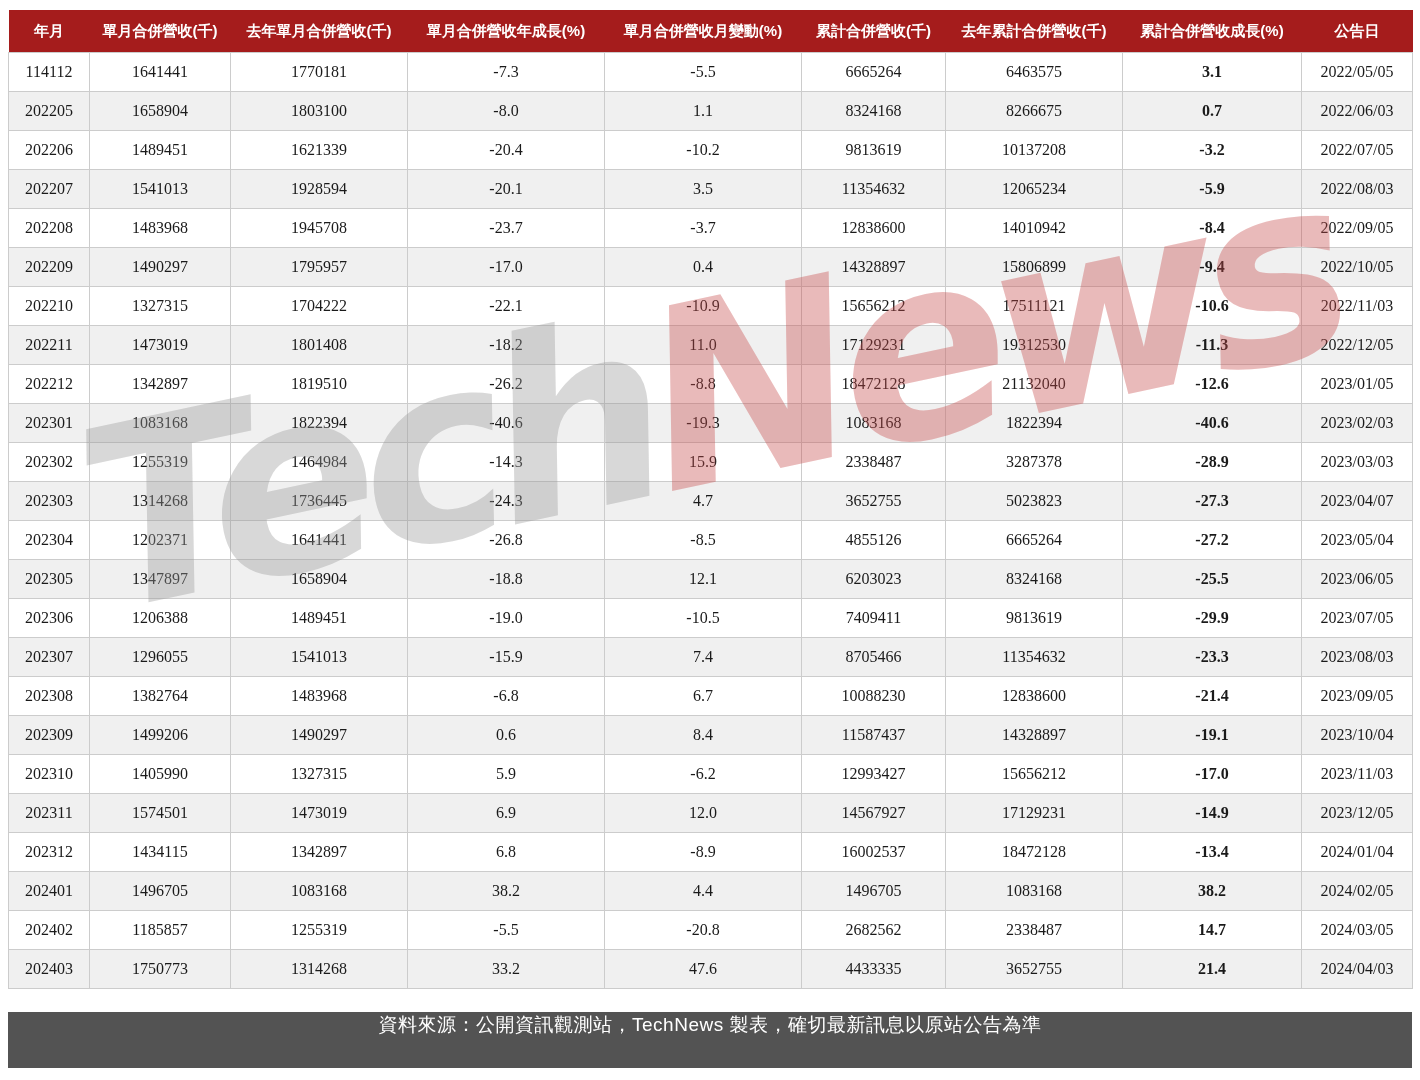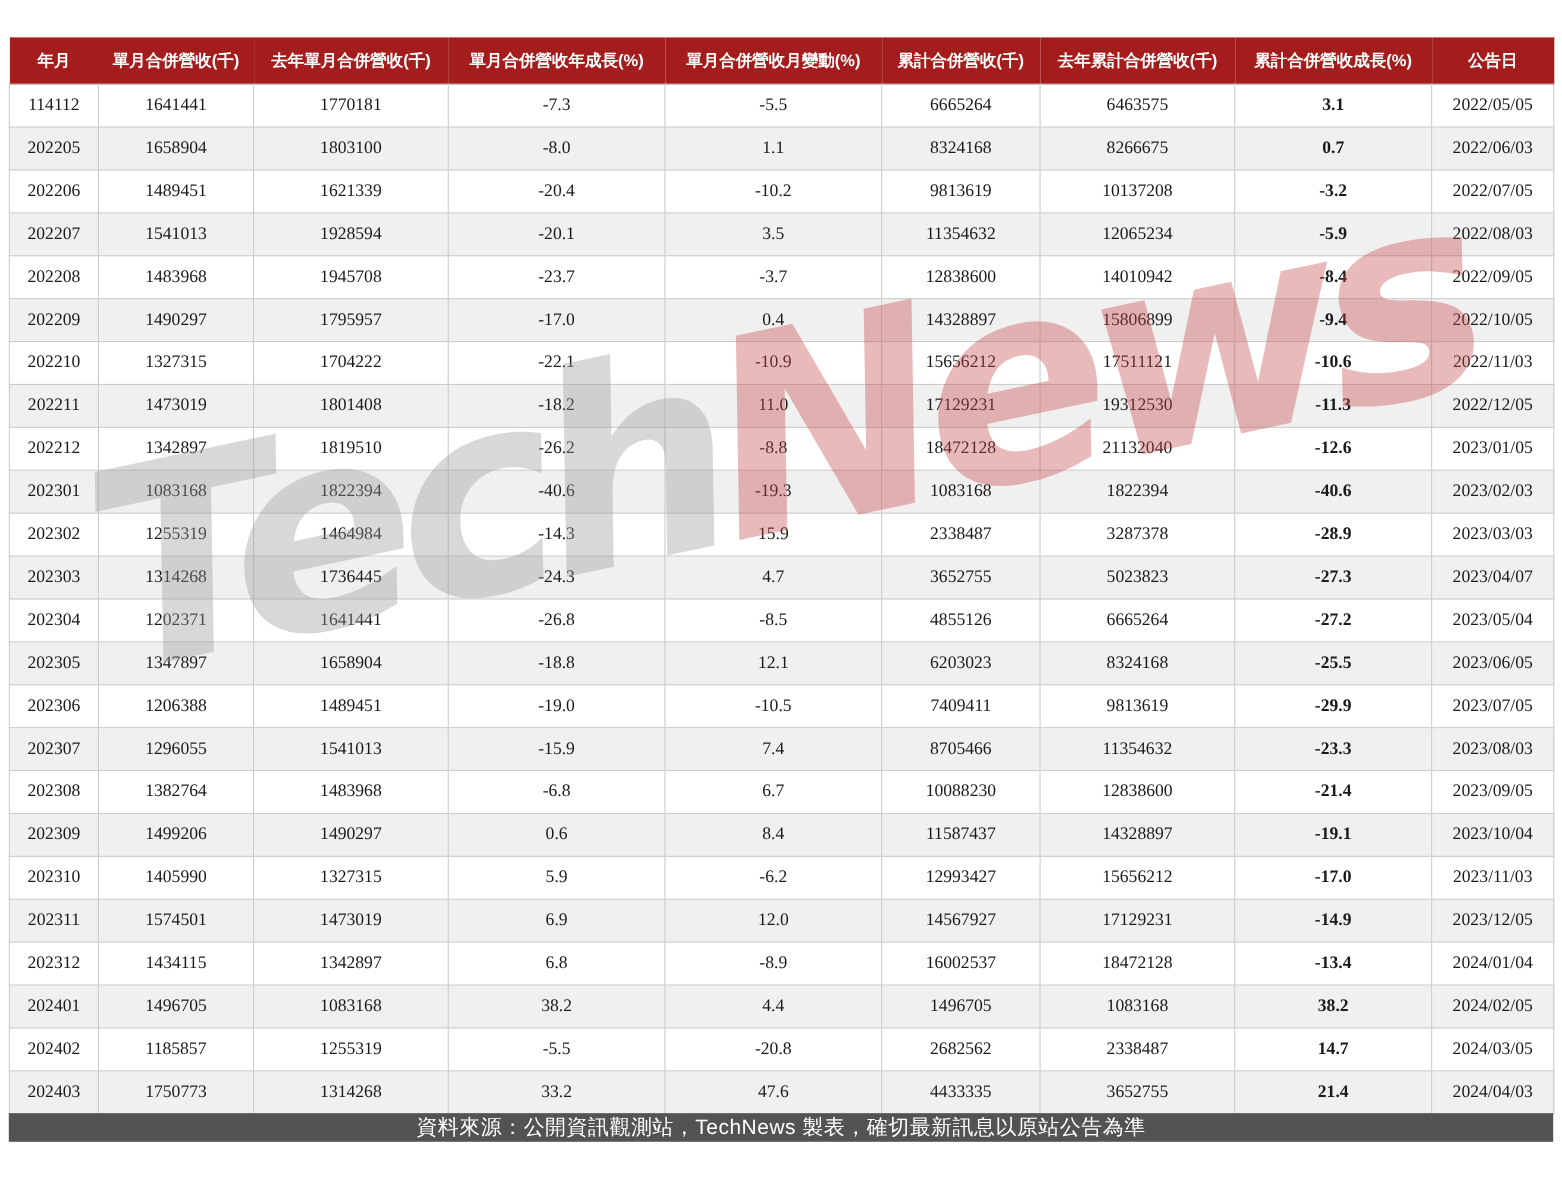--- a/index.html
+++ b/index.html
@@ -6,21 +6,20 @@
   body{
     width:1420px;height:1080px;position:relative;overflow:hidden;
     font-family:"Liberation Sans",sans-serif;
   }
   .page{position:relative;width:1420px;height:1080px;}
 
   table.revenue{
     position:absolute;left:8px;top:10px;width:1404px;
     border-collapse:collapse;table-layout:fixed;
     background:#ffffff;
-    margin-top:24px;
   }
   table.revenue th{
     background:#a51c1c;color:#ffffff;font-weight:bold;
     font-size:15px;height:42px;padding:0;text-align:center;
     border:none;font-family:"Liberation Sans",sans-serif;
   }
   table.revenue td{
     border:1px solid #cccccc;height:38px;padding:0;text-align:center;
     font-family:"Liberation Serif",serif;font-size:16px;color:#1a1a1a;
     background:#ffffff;
@@ -35,23 +34,23 @@
     text-align:center;line-height:1;white-space:nowrap;
     transform:rotate(-12deg);transform-origin:50% 50%;
     font-family:cursive,"DejaVu Sans",sans-serif;
     font-style:italic;font-weight:bold;font-size:250px;letter-spacing:-0.06em;
     opacity:0.38;pointer-events:none;user-select:none;z-index:5;
   }
   .wm-tech{color:#9a9a9a;}
   .wm-news{color:#c84b4b;}
 
   .footer{
-    position:absolute;left:8px;top:1012px;width:1404px;height:26px;
+    position:absolute;left:8px;top:1012px;width:1404px;height:56px;
     background:#535353;color:#ffffff;font-size:19px;
-    display:flex;align-items:flex-end;justify-content:center;
+    display:flex;align-items:flex-start;justify-content:center;
     font-family:"Liberation Sans",sans-serif;letter-spacing:0.5px;
   }
 </style>
 </head>
 <body>
 
 <div class="page">
 
   <table class="revenue">
     <thead>

